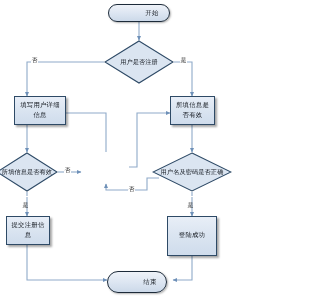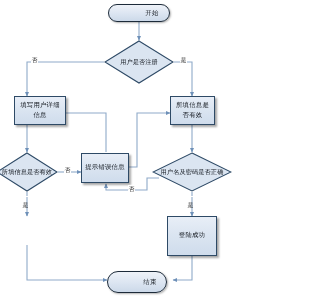--- a/index.html
+++ b/index.html
@@ -152,31 +152,31 @@
     <span class="txt">所填信息是否有效</span>
   </div>
 
   <div class="node dec" style="left:-4px; top:152px; width:62px; height:40px;">
     <svg class="diamond-svg" viewBox="0 0 62 40" preserveAspectRatio="none" xmlns="http://www.w3.org/2000/svg">
       <polygon points="31,1 61,20 31,39 1,20" fill="#dbe5f1" stroke="#2e4a66" stroke-width="1.1"></polygon>
     </svg>
     <span class="txt">所填信息是否有效</span>
   </div>
 
-  <div class="node proc" style="left:81px; top:153px; width:48px; height:30px;">
-    <span class="txt">提示错误信息</span>
-  </div>
 
   <div class="node dec" style="left:152px; top:152px; width:80px; height:40px;">
     <svg class="diamond-svg" viewBox="0 0 80 40" preserveAspectRatio="none" xmlns="http://www.w3.org/2000/svg">
       <polygon points="40,1 79,20 40,39 1,20" fill="#dbe5f1" stroke="#2e4a66" stroke-width="1.1"></polygon>
     </svg>
     <span class="txt">用户名及密码是否正确</span>
   </div>
 
+  <div class="node proc" style="left:6px; top:216px; width:44px; height:29px;">
+    <span class="txt">提交注册信息</span>
+  </div>
 
   <div class="node proc" style="left:167px; top:216px; width:50px; height:40px;">
     <span class="txt">登陆成功</span>
   </div>
 
   <div class="node term" style="left:107px; top:271px; width:60px; height:22px;">
     <span class="txt">结束</span>
   </div>
 
   <div class="elabel" style="left:31px; top:56px;">否</div>

